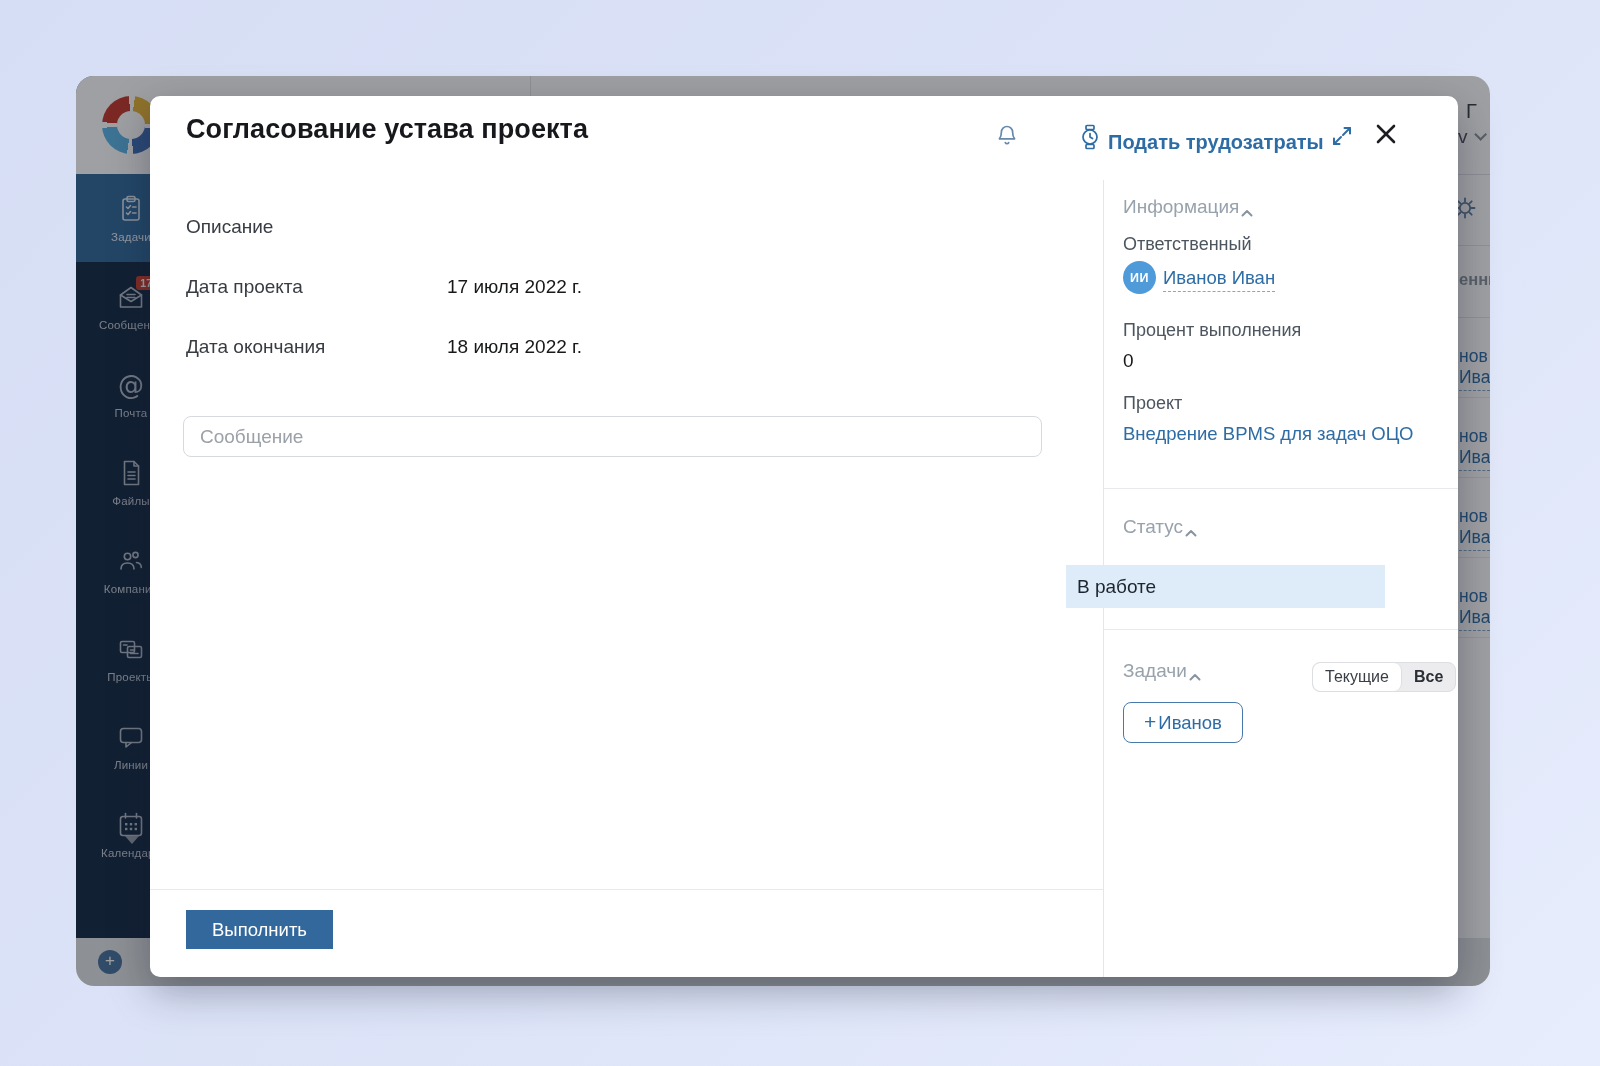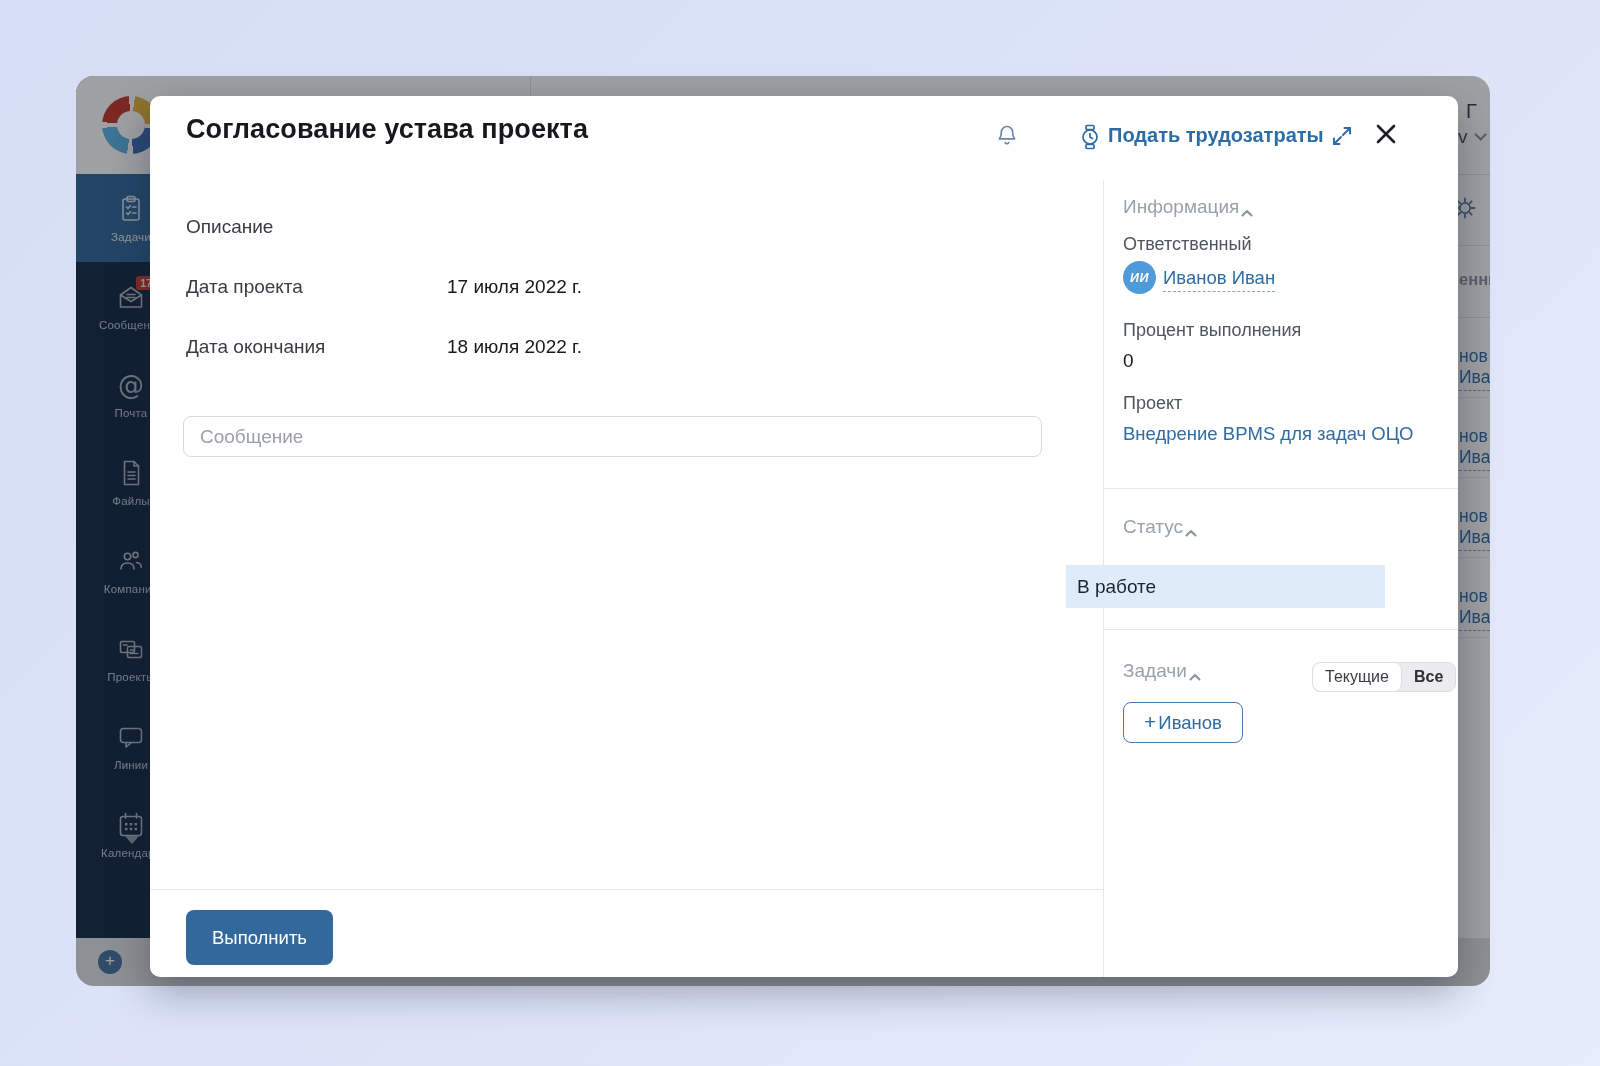--- a/index.html
+++ b/index.html
@@ -78,51 +78,51 @@
   
   .modal{
     position:absolute; left:150px; top:96px; width:1308px; height:881px;
     background:#fff; border-radius:10px; box-shadow:0 14px 40px rgba(20,30,50,.35);
   }
   .modal-title{
     position:absolute; left:36px; top:18px; font-size:27px; font-weight:700; color:#17181c; letter-spacing:.1px;
   }
   .icon-btn{ position:absolute; cursor:pointer; }
   .bell{ left:846px; top:28px; }
-  .worklog{ position:absolute; left:930px; top:28px; display:flex; align-items:flex-start; gap:8px; cursor:pointer; }
+  .worklog{ position:absolute; left:930px; top:28px; display:flex; align-items:flex-end; gap:8px; cursor:pointer; }
   .worklog-text{ font-size:20px; font-weight:700; color:#2e6ca5; }
   .expand{ left:1180px; top:28px; }
   .close{ left:1224px; top:26px; }
   
   .field-label{ position:absolute; left:36px; font-size:19px; color:#383c42; }
   .field-value{ position:absolute; left:297px; font-size:19px; color:#17181a; }
   .msg-input{
     position:absolute; left:33px; top:320px; width:859px; height:41px;
     border:1px solid #d6dade; border-radius:8px; padding:0 16px; font-size:19px; color:#17181a;
     font-family:"Liberation Sans","DejaVu Sans",sans-serif; outline:none;
   }
   .msg-input::placeholder{ color:#9ba1a8; }
   .footer-divider{ position:absolute; left:0; top:793px; width:953px; height:1px; background:#e7e9ec; }
   .submit-btn{
-    position:absolute; left:36px; top:814px; height:55px; padding:0 26px;
-    background:#33689c; color:#fff; font-size:18.5px; border:none; border-radius:8px; cursor:pointer;
+    position:absolute; left:36px; top:814px; height:39px; padding:0 26px;
+    background:#33689c; color:#fff; font-size:18.5px; border:none; border-radius:0; cursor:pointer;
     font-family:"Liberation Sans","DejaVu Sans",sans-serif;
   }
   
   .v-divider{ position:absolute; left:953px; top:84px; width:1px; height:797px; background:#e4e6e9; }
   .section-head{ position:absolute; display:flex; align-items:center; gap:2px; cursor:pointer; }
   .section-title{ font-size:19px; color:#98a2ac; }
   .chev-up{ width:12px; height:8px; }
   .chev-up svg{ stroke:#8a949f; fill:none; stroke-width:2; stroke-linecap:round; stroke-linejoin:round; }
   .panel-label{ position:absolute; left:973px; font-size:18px; color:#4d555f; }
   .panel-value{ position:absolute; left:973px; font-size:19px; color:#17181a; }
   .avatar{
     position:absolute; left:973px; top:165px; width:33px; height:33px; border-radius:50%;
     background:#4f9ad8; color:#fff; font-size:12.5px; font-weight:700;
-    display:flex; align-items:center; justify-content:center; letter-spacing:.5px;font-style:italic;
+    display:flex; align-items:center; justify-content:center; letter-spacing:.5px;
   }
   .dashed-link{
     position:absolute; font-size:18.5px; color:#2e6ca5; cursor:pointer;
     border-bottom:1.5px dashed rgba(46,108,165,.6); padding-bottom:2px;
   }
   .plain-link{ position:absolute; font-size:18.5px; color:#2e6ca5; cursor:pointer; }
   .panel-divider{ position:absolute; left:953px; width:355px; height:1px; background:#e7e9ec; }
   .status-band{
     position:absolute; left:916px; top:469px; width:319px; height:43px; background:#ddecf8;
     display:flex; align-items:center; padding-left:11px; font-size:19px; color:#1d2530; cursor:pointer;

